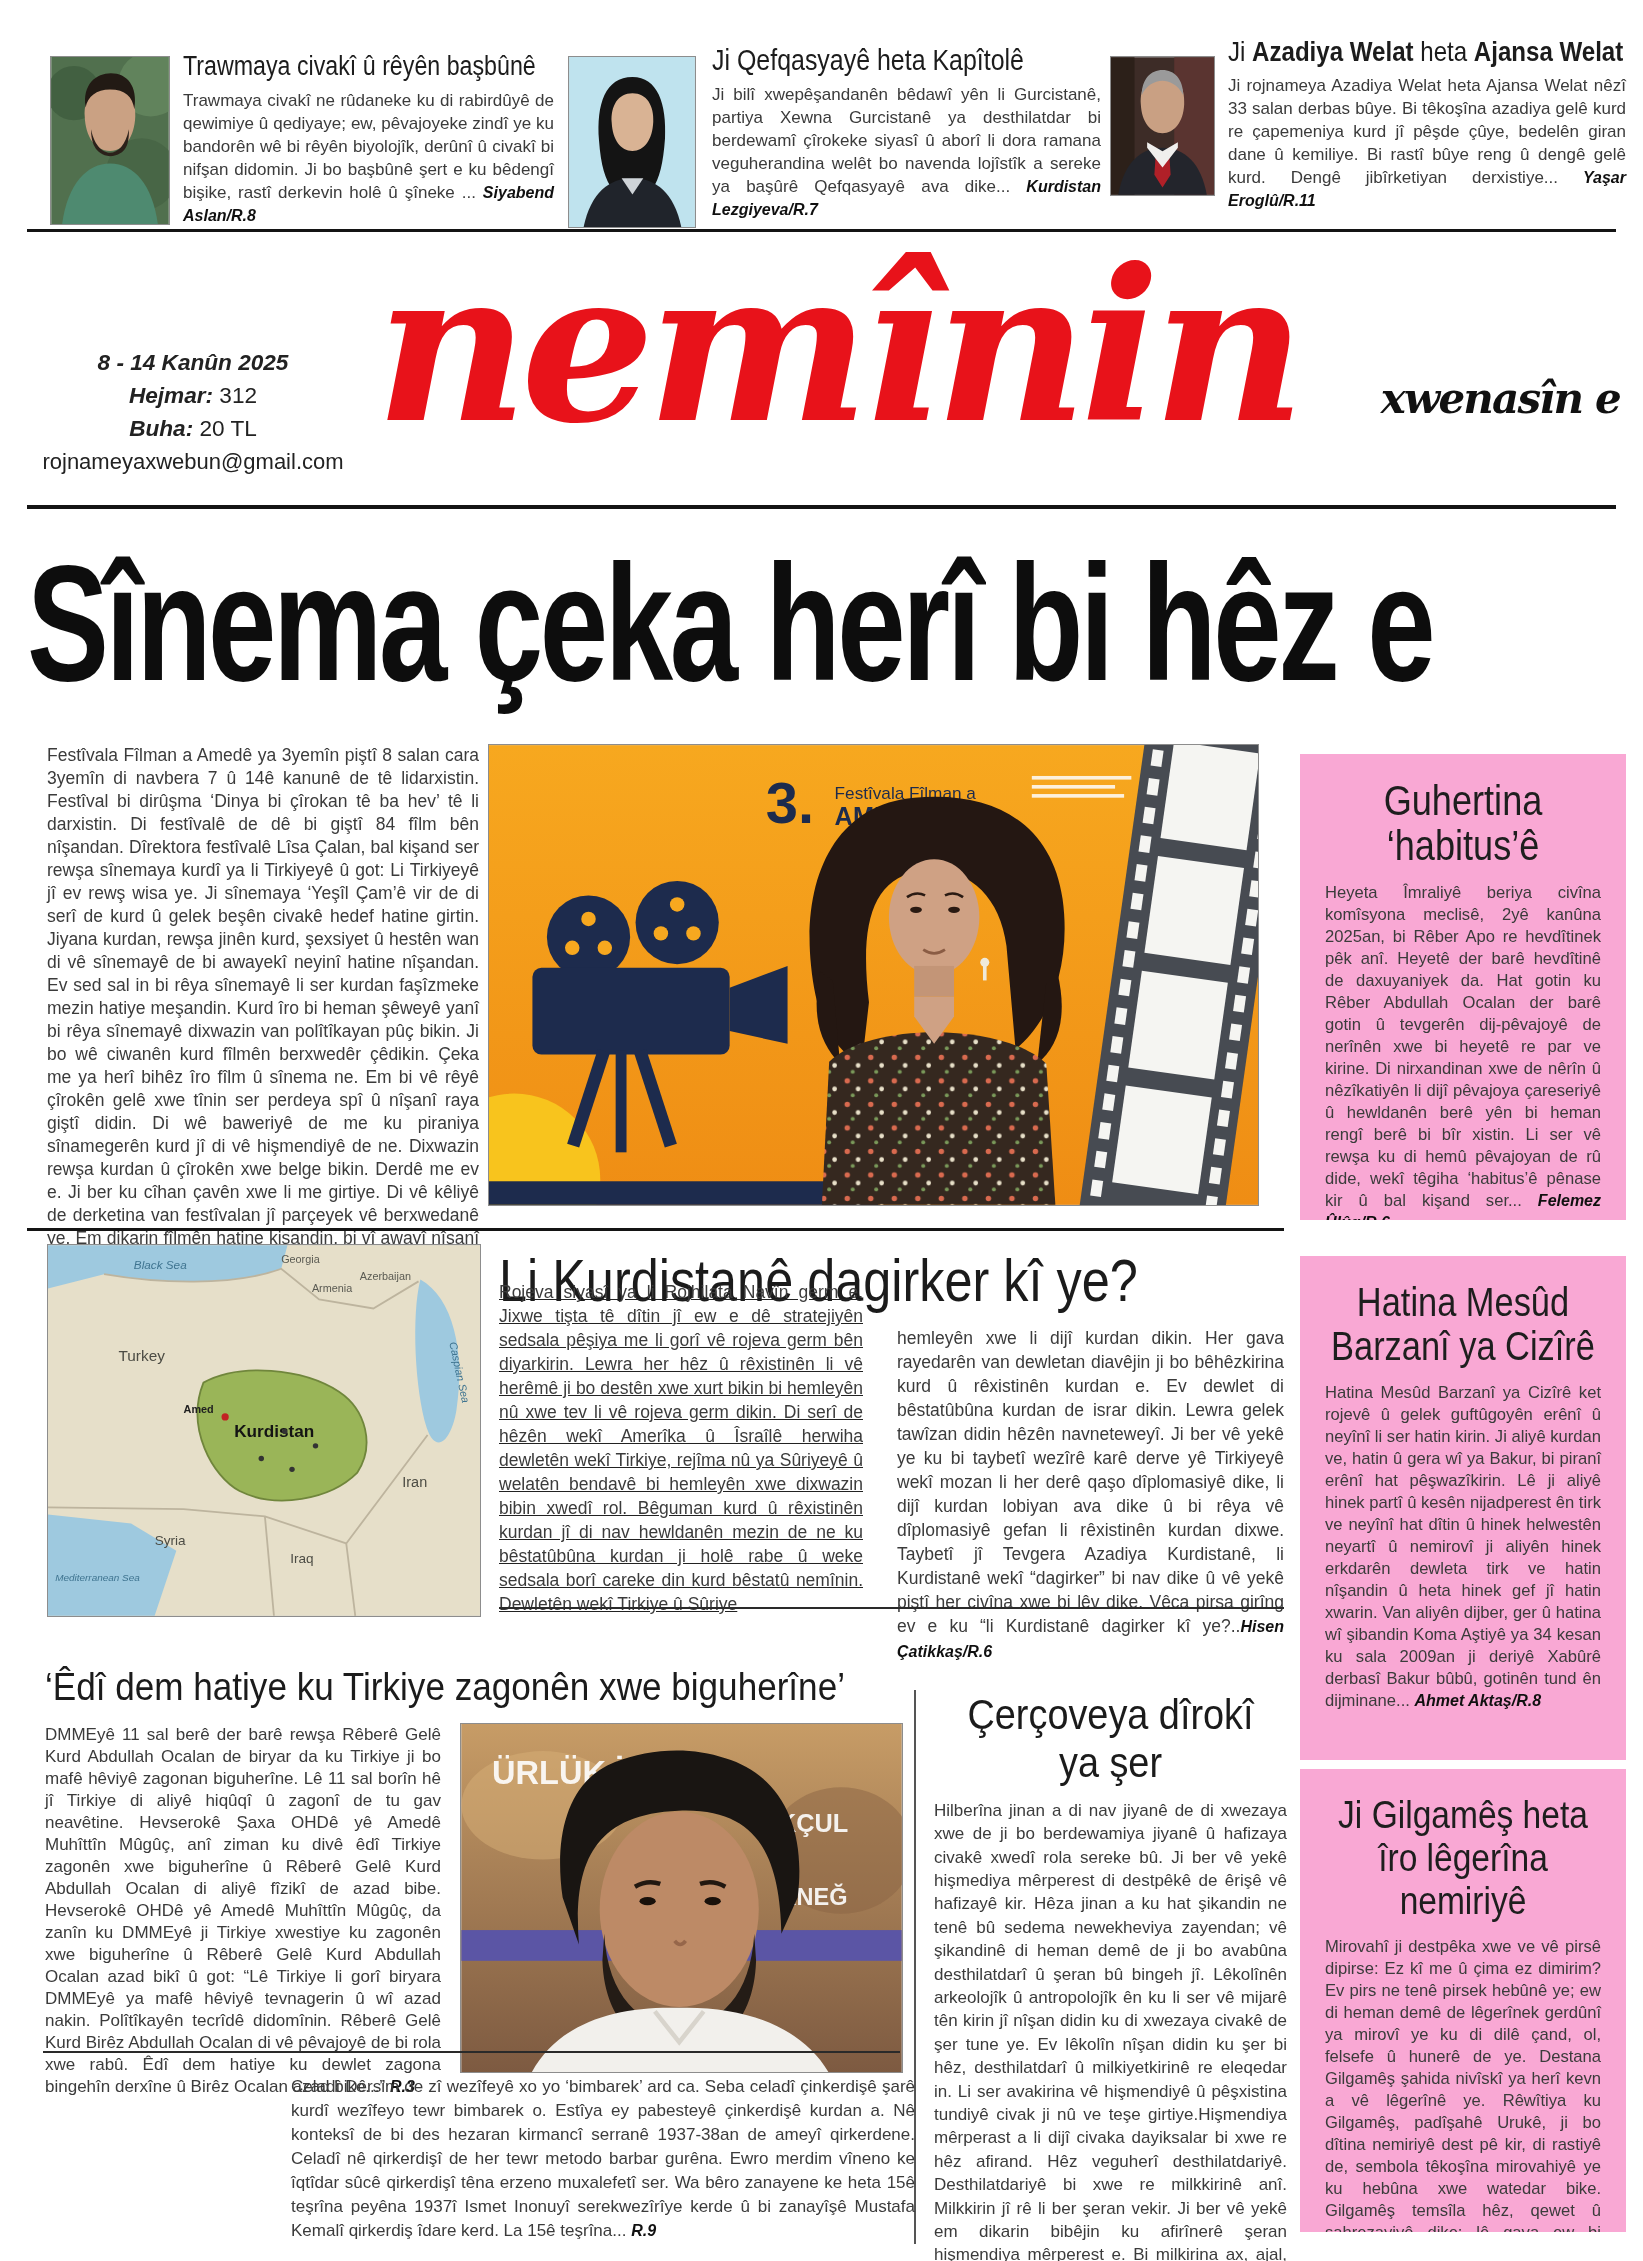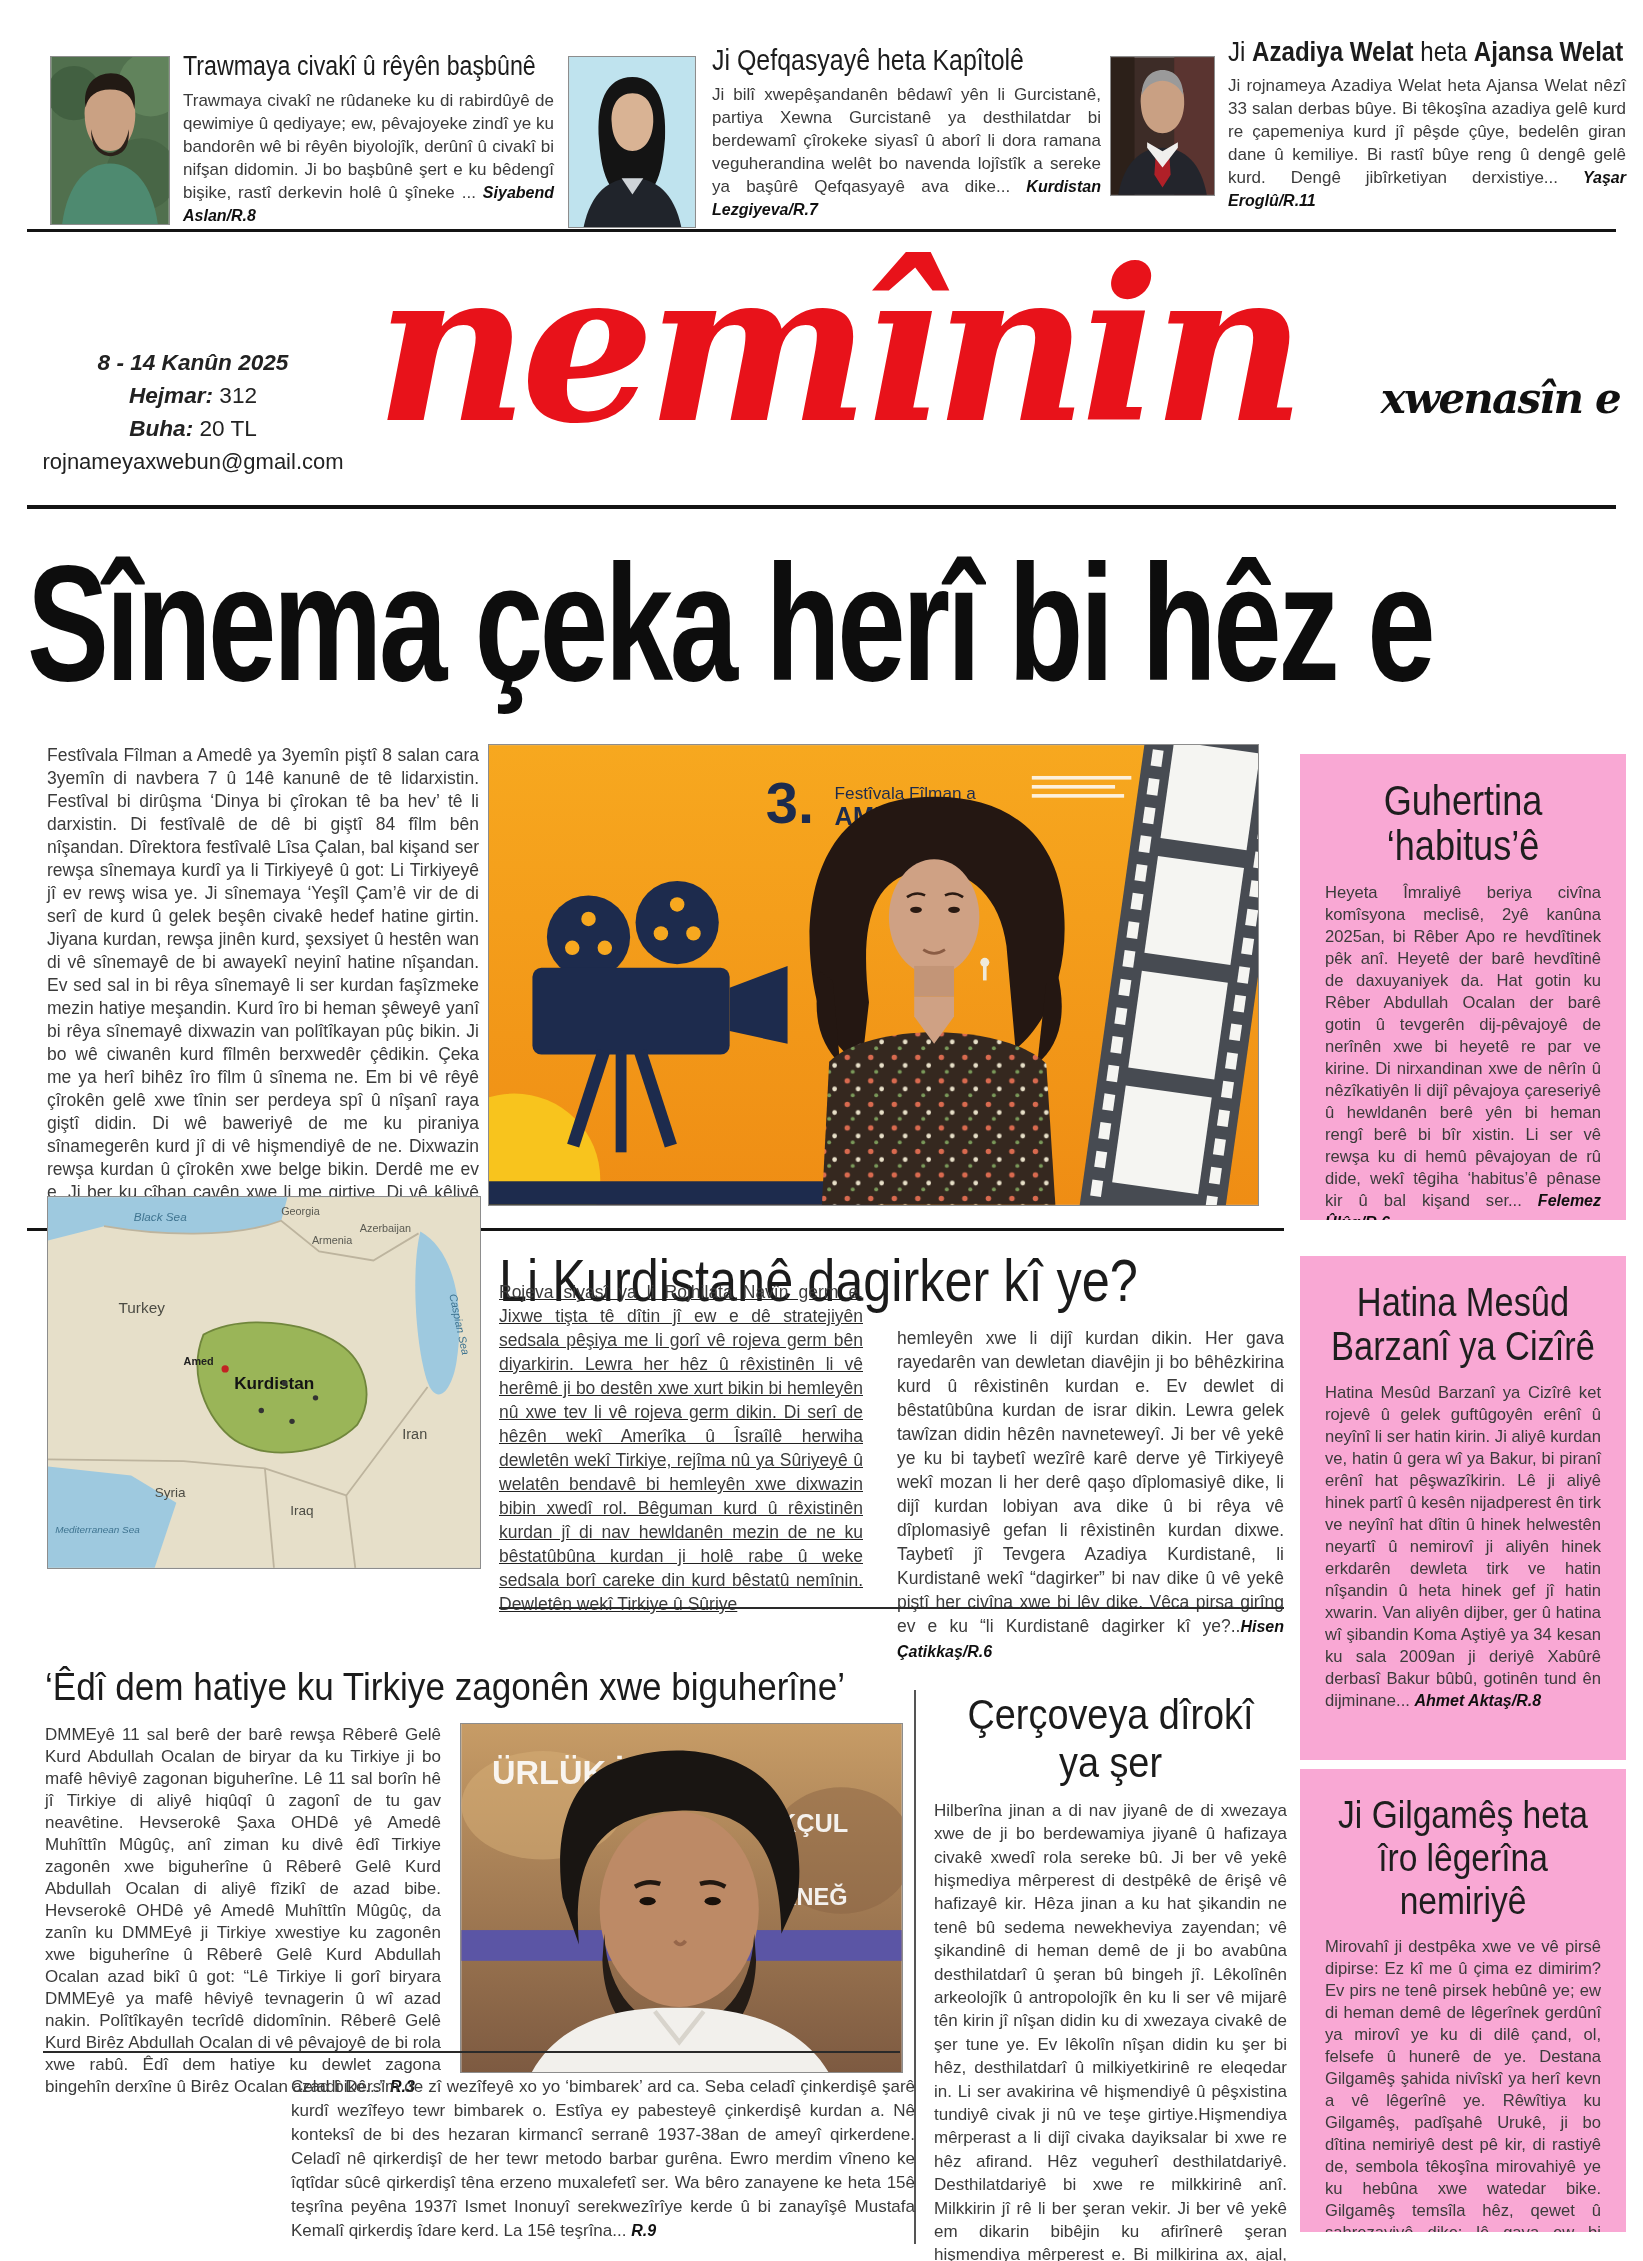--- a/index.html
+++ b/index.html
@@ -214,21 +214,21 @@
     </svg>
   </div>
 
   <div class="graybox" style="left:1300px;top:754px;width:326px;height:466px;">
     <div class="gb-head">Guhertina ‘habitus’ê</div>
     <p class="gb-body"><span>Heyeta Îmraliyê beriya civîna komîsyona meclisê, 2yê kanûna 2025an, bi Rêber Apo re hevdîtinek pêk anî. Heyetê der barê hevdîtinê de daxuyaniyek da. Hat gotin ku Rêber Abdullah Ocalan der barê gotin û tevgerên dij-pêvajoyê de nerînên xwe bi heyetê re par ve kirine. Di nirxandinan xwe de nêrîn û nêzîkatiyên li dijî pêvajoya çareseriyê û hewldanên berê yên bi heman rengî  berê bi bîr xistin. Li ser vê rewşa ku di hemû pêvajoyan de rû dide, wekî têgiha ‘habitus’ê pênase kir û bal kişand ser...</span> <span class="sig">Felemez Ûlûg/R.6</span></p>
   </div>
 
   <div class="rule" style="left:27px;top:1228px;width:1257px;height:2.7px;"></div>
 
-  <div class="photo" style="left:47px;top:1196px;width:432px;height:371px;">
+  <div class="photo" style="left:47px;top:1244px;width:432px;height:371px;">
     <svg width="432" height="371" viewBox="0 0 478 410">
       <rect width="478" height="410" fill="#e6dfc9"></rect>
       <path d="M0,0 L265,0 L258,26 C205,46 120,42 62,32 L0,48 Z" fill="#9ec9df"></path>
       <path d="M412,38 C448,58 462,118 452,182 C447,214 430,234 419,202 C406,160 402,78 412,38 Z" fill="#9ec9df"></path>
       <path d="M0,298 L92,308 L142,338 L118,410 L0,410 Z" fill="#9ec9df"></path>
       <path d="M62,32 C120,42 205,46 258,26 L300,60 L360,70 L410,40" fill="none" stroke="#bdb49e" stroke-width="2"></path>
       <path d="M0,290 L150,292 L240,300 L330,330 L420,210" fill="none" stroke="#bdb49e" stroke-width="2"></path>
       <path d="M240,300 L250,410 M330,330 L340,410" fill="none" stroke="#bdb49e" stroke-width="2"></path>
       <path d="M172,152 C212,130 282,136 322,162 C352,182 362,222 342,252 C312,282 252,292 212,272 C182,256 152,202 172,152 Z" fill="#9ab558" stroke="#70863c" stroke-width="2"></path>
       <text x="95" y="26" font-size="13" font-style="italic" fill="#3f7490">Black Sea</text>

